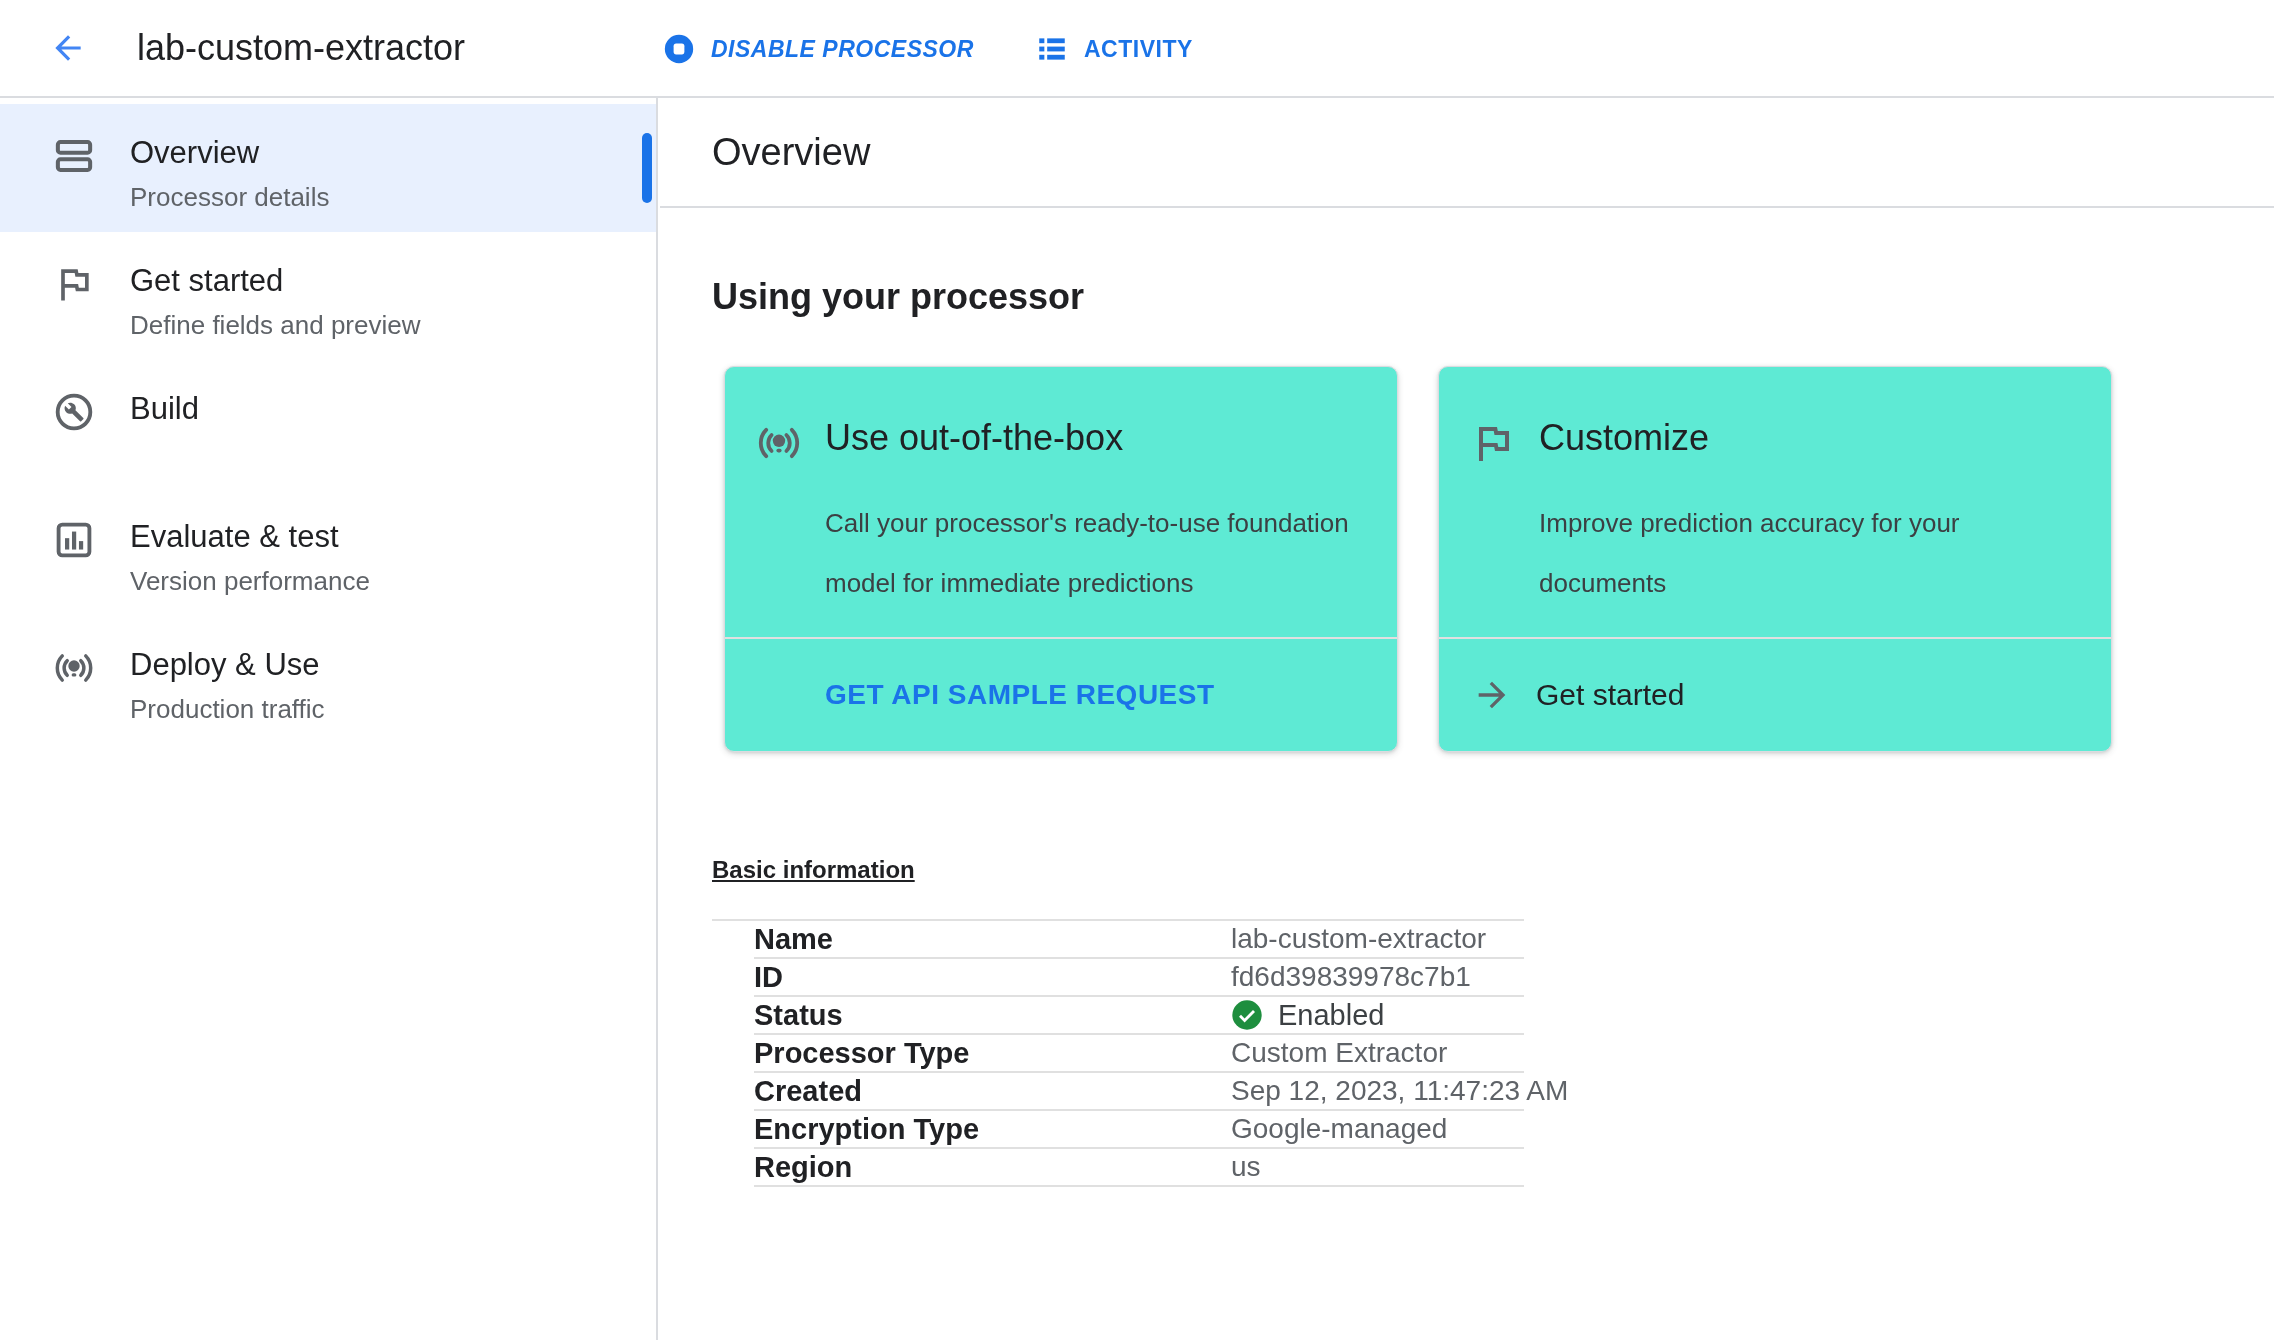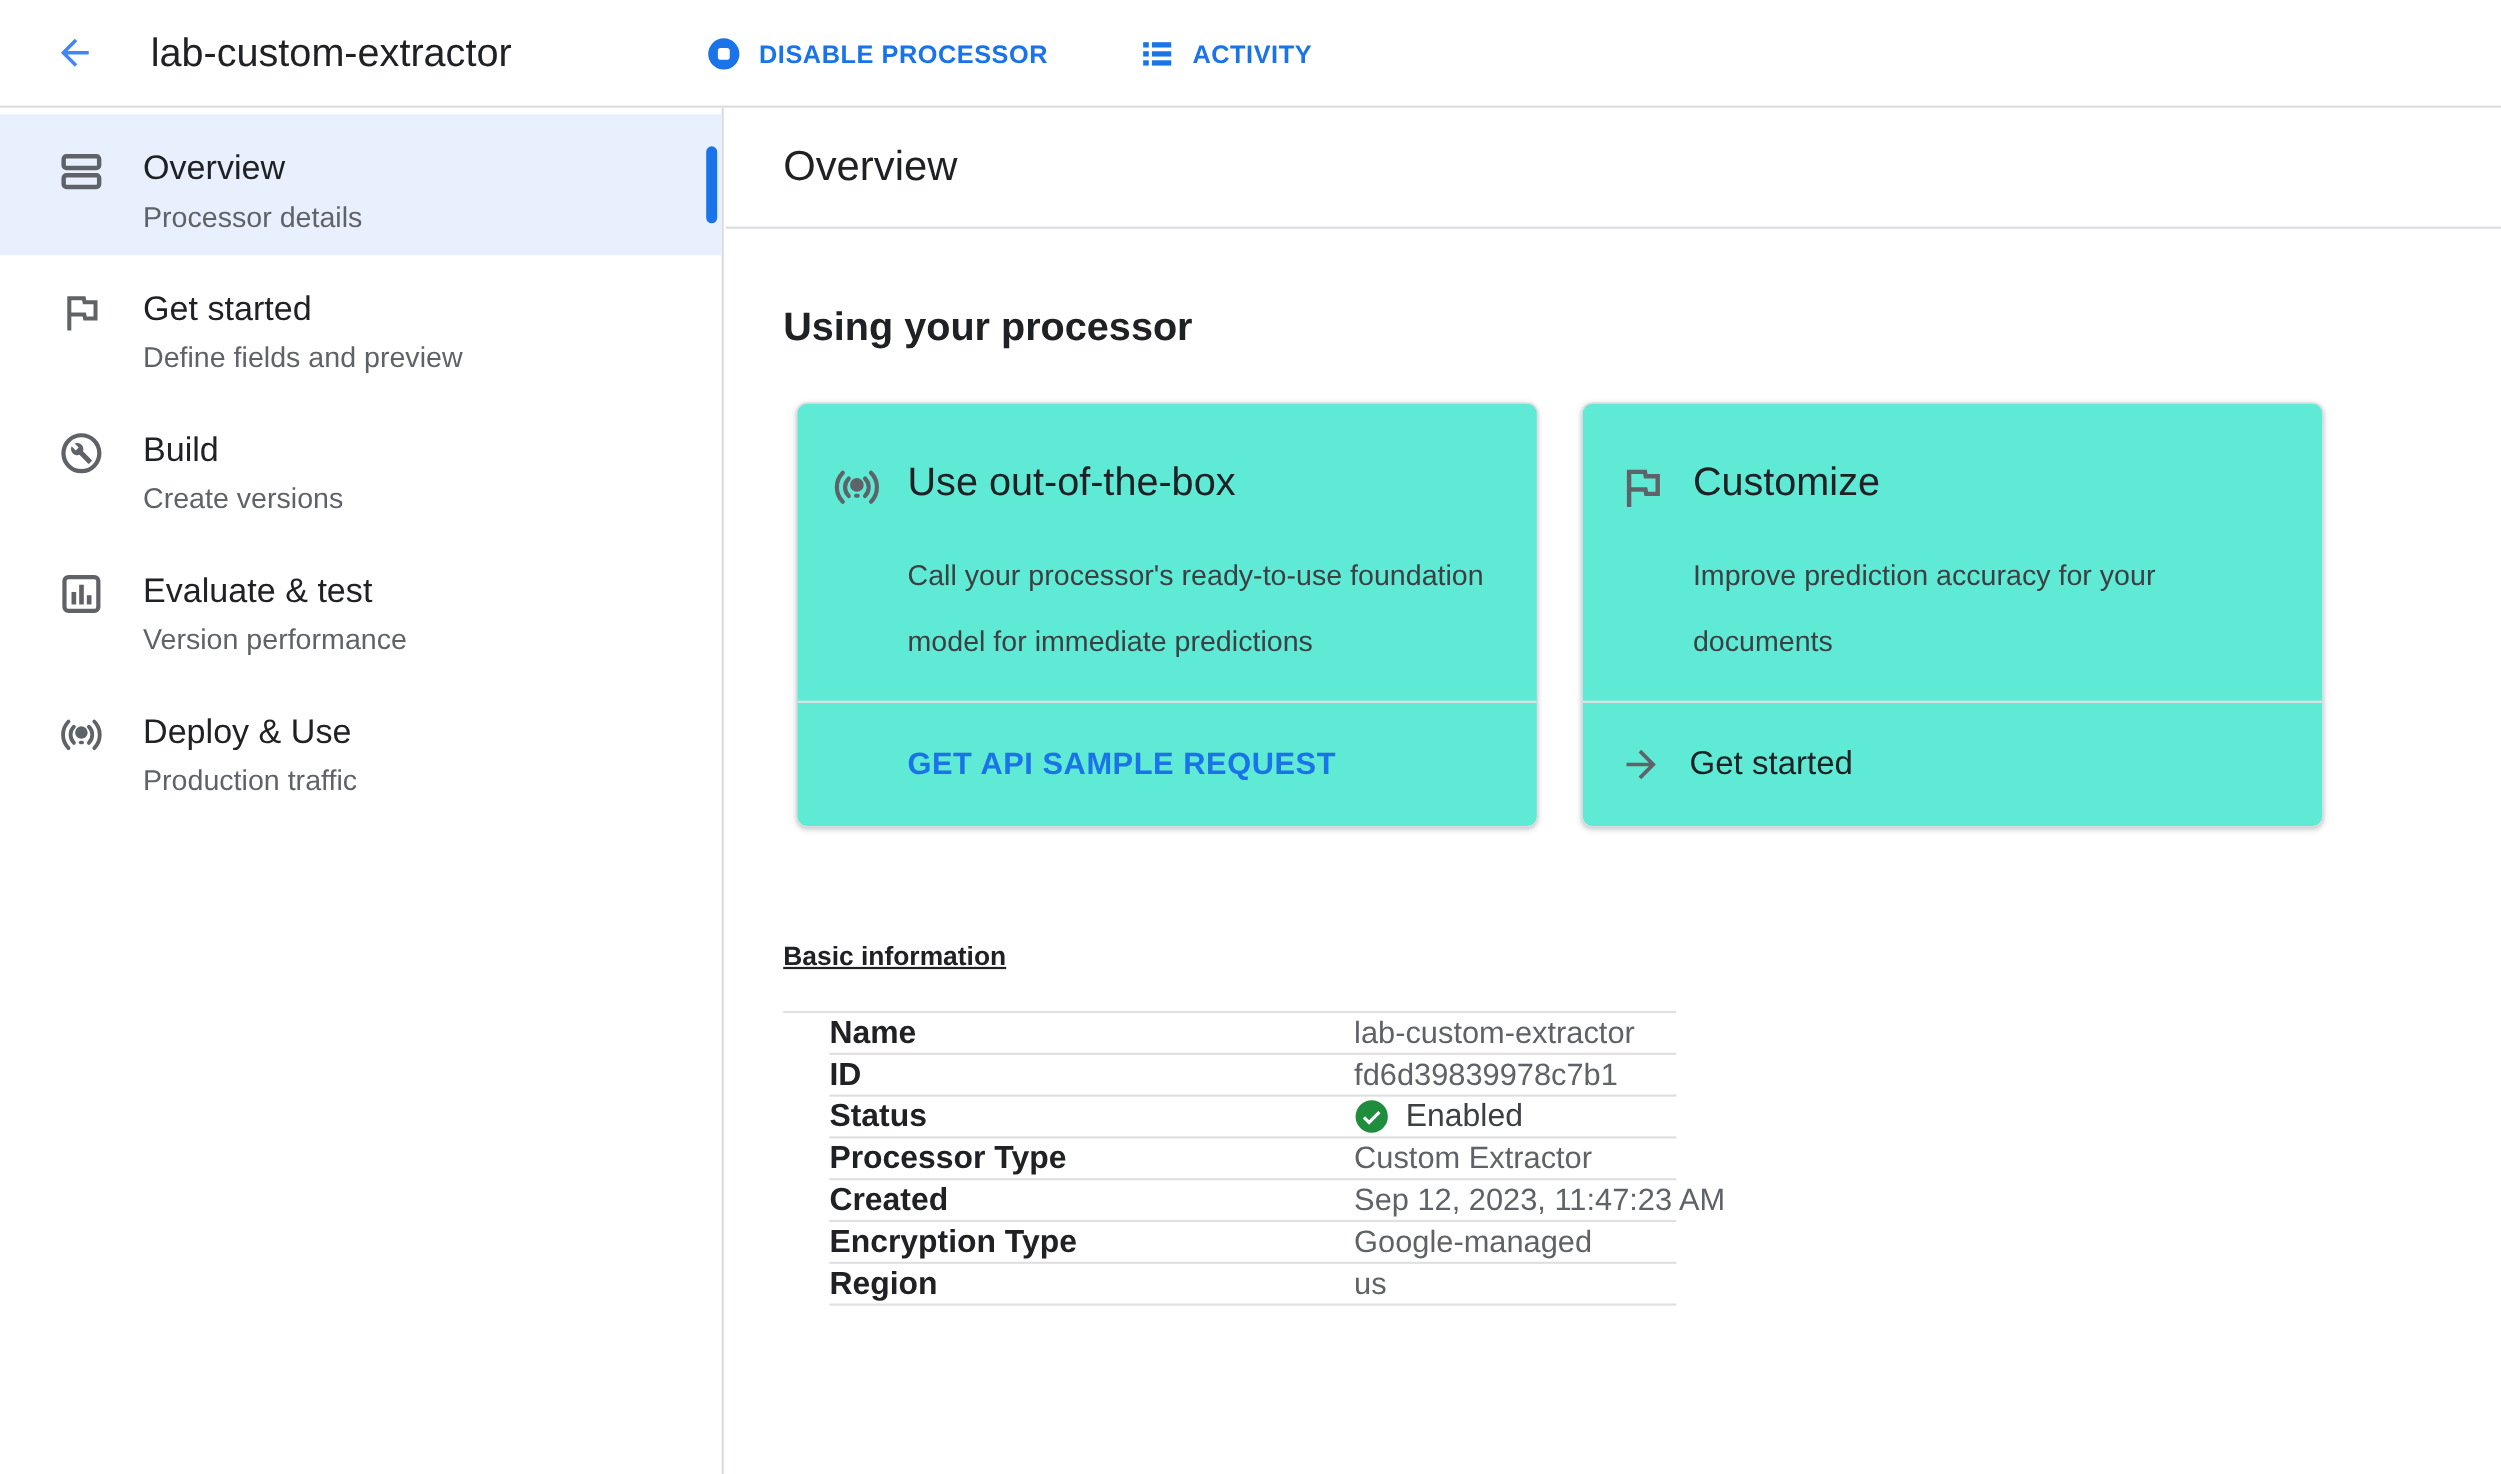--- a/index.html
+++ b/index.html
@@ -13,21 +13,21 @@
   .topbar { position:absolute; top:0; left:0; width:2274px; height:98px;
             background:#fff; border-bottom:2px solid #dadce0; }
   .back-btn { position:absolute; left:44px; top:50%; transform:translateY(-50%);
               width:48px; height:48px; display:flex; align-items:center; justify-content:center; }
   .back-btn svg { width:38px; height:38px; fill:#4285f4; }
   .topbar-title { position:absolute; left:137px; top:50%; transform:translateY(-50%);
                   font-size:36px; color:#202124; white-space:nowrap; }
   .topbar-action { position:absolute; top:0; height:98px; display:flex; align-items:center; gap:15px;
                    color:#1a73e8; font-size:23px; font-weight:700; letter-spacing:0.5px; cursor:pointer; white-space:nowrap; }
   .topbar-action svg { width:34px; height:34px; display:block; }
-  .action-disable { left:641px; }
+  .action-disable { left:662px;font-style:italic; }
   .action-activity { left:1035px; }
 
   
   .sidebar { position:absolute; top:98px; left:0; width:658px; height:1242px;
              background:#fff; border-right:2px solid #dadce0; padding-top:6px; }
   .nav-item { position:relative; height:128px; padding:30px 20px 0 130px; cursor:pointer; }
   .nav-item.selected { background:#e8f0fe; }
   .nav-pill { position:absolute; right:4px; top:29px; width:10px; height:70px;
               background:#1a73e8; border-radius:6px; }
   .nav-icon { position:absolute; left:52px; top:30px; width:44px; height:44px; color:#5f6368; }
@@ -123,21 +123,20 @@
   </div>
 
   <div class="nav-item">
     <span class="nav-icon">
       <svg viewBox="0 0 24 24">
         <circle cx="12" cy="12" r="8.9" fill="none" stroke="currentColor" stroke-width="2.1"></circle>
         <path fill="currentColor" transform="translate(6.4,6.4) scale(0.47)" d="M22.7 19l-9.1-9.1c.9-2.3.4-5-1.5-6.9-2-2-5-2.4-7.4-1.3L9 6 6 9 1.6 4.7C.4 7.1.9 10.1 2.9 12.1c1.9 1.9 4.6 2.4 6.9 1.5l9.1 9.1c.4.4 1 .4 1.4 0l2.3-2.3c.5-.4.5-1.1.1-1.4z"></path>
       </svg>
     </span>
     <div class="nav-title">Build</div>
-    <div class="nav-sub">Create versions</div>
   </div>
 
   <div class="nav-item">
     <span class="nav-icon">
       <svg viewBox="0 0 24 24">
         <rect x="3.6" y="3.6" width="16.8" height="16.8" rx="2" fill="none" stroke="currentColor" stroke-width="2.1"></rect>
         <rect x="7.1" y="11" width="2.3" height="6.2" fill="currentColor"></rect>
         <rect x="10.9" y="7.4" width="2.3" height="9.8" fill="currentColor"></rect>
         <rect x="14.7" y="12.6" width="2.3" height="4.6" fill="currentColor"></rect>
       </svg>

